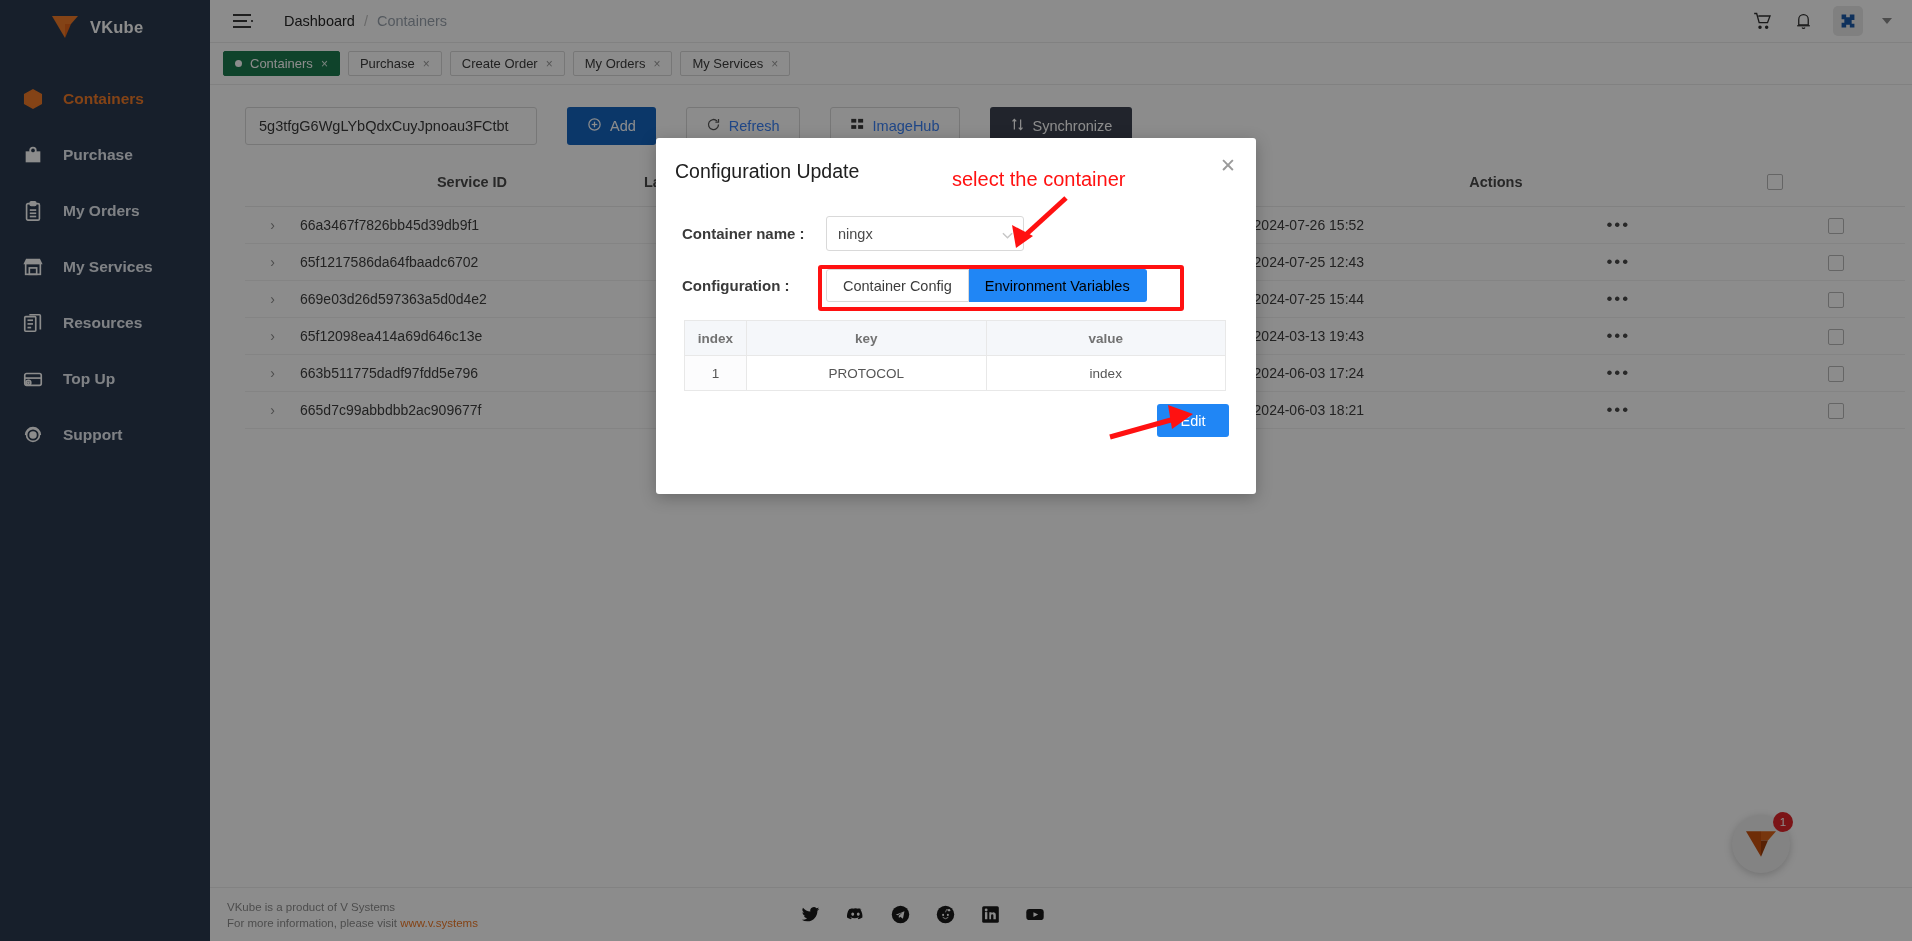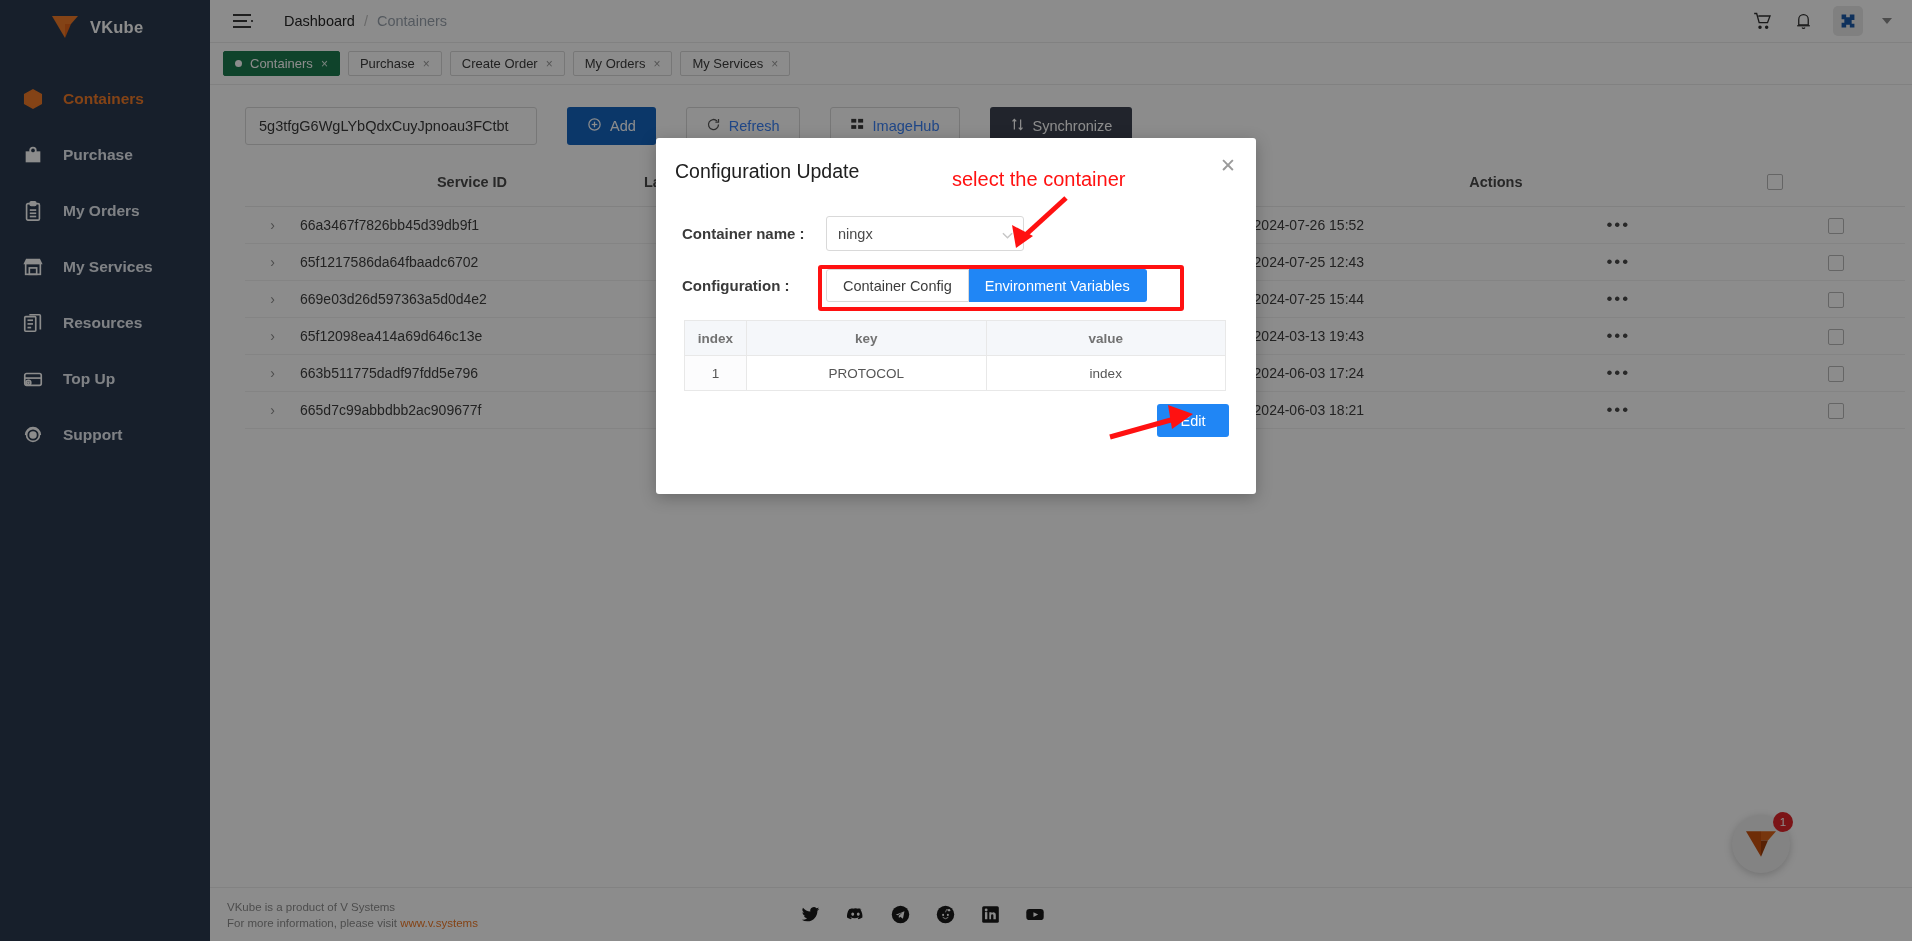--- a/index.html
+++ b/index.html
@@ -163,21 +163,21 @@
   }
   .select-box .sel-caret { position: absolute; right: 10px; top: 12px; color: #bbb; font-size: 12px; }
 
   .segmented { display: flex; }
   .seg {
     height: 33px; display: flex; align-items: center; justify-content: center; padding: 0 16px;
     border: 1px solid #d9d9d9; font-size: 14.5px; color: #3c3c3c; background: #fff; cursor: pointer;
   }
   .seg.first { border-radius: 3px 0 0 3px; }
   .seg.last  { border-radius: 0 3px 3px 0; border-left: none; }
-  .seg.active { background: #2086f5; border-color: #2086f5; color: #ffffff; }
+  .seg.active { background: #2086f5; border-color: #2086f5; color: #000000; }
 
   .redbox {
     position: absolute; left: 818px; top: 265px; width: 366px; height: 46px;
     border: 4px solid #ff1111; border-radius: 3px; z-index: 23; pointer-events: none;
   }
 
   table.envtbl { position: absolute; left: 684px; top: 320px; width: 542px; border-collapse: collapse; }
   table.envtbl th {
     background: #f5f7fa; border: 1px solid #e8e8e8; height: 35px;
     font-size: 13.5px; color: #727272; font-weight: 700;

